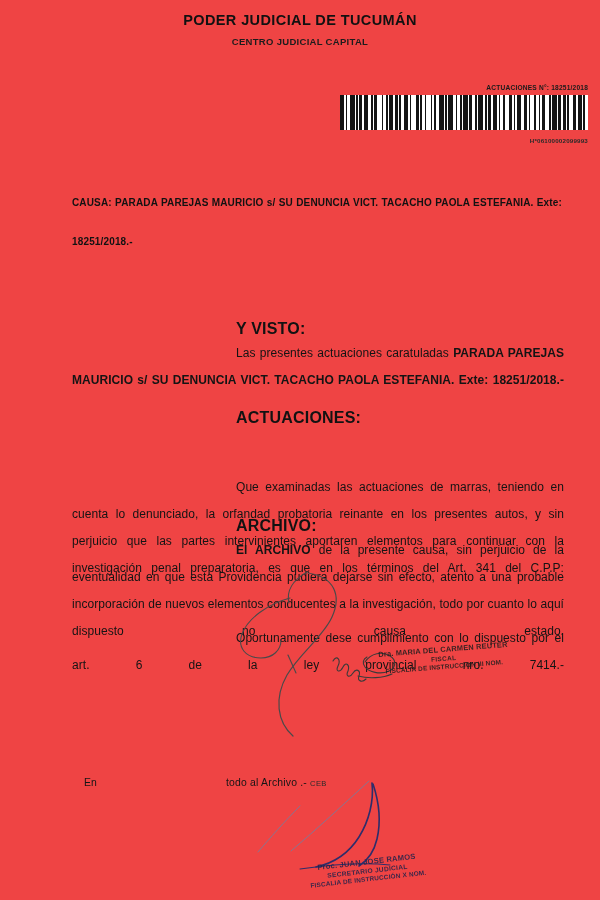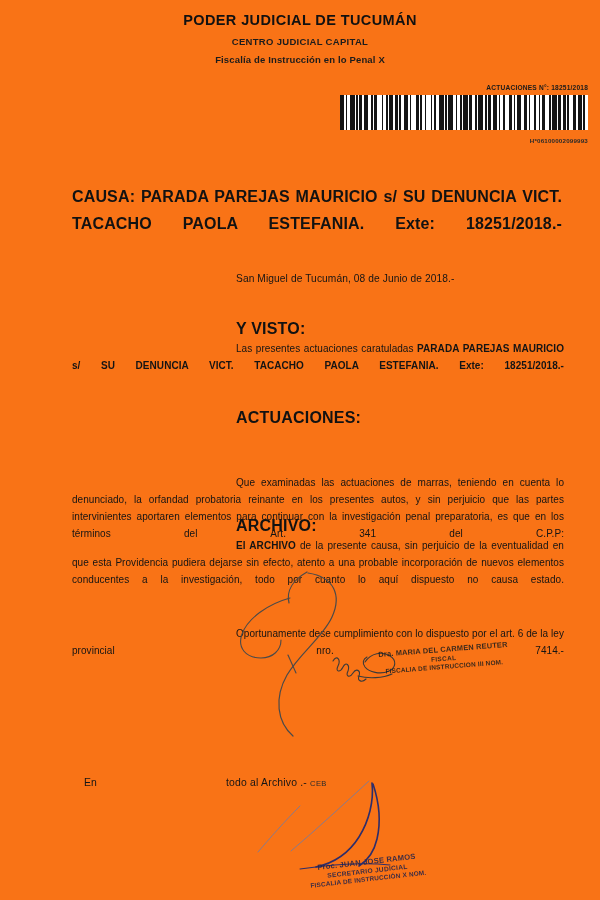--- a/index.html
+++ b/index.html
@@ -14,21 +14,21 @@
     overflow: hidden;
     font-family: "Liberation Sans", sans-serif;
     color: #1a1a1a;
     -webkit-font-smoothing: antialiased;
   }
   .page {
     position: absolute;
     inset: 0;
     width: 600px;
     height: 900px;
-    background: #f97316;
+    background: #ef4444;
   }
 
   
   .hdr-title {
     position: absolute;
     top: 12px; left: 0; width: 600px;
     text-align: center;
     font-size: 14.5px;
     font-weight: bold;
     letter-spacing: 0.4px;
@@ -85,44 +85,44 @@
     color: #2a2a2a;
     white-space: nowrap;
   }
 
   
   .causa {
     position: absolute;
     top: 183px;
     left: 72px;
     width: 490px;
-    font-size: 16px;
-    font-weight: bold;
-    line-height: 27px;
+    font-size: 10px;
+    font-weight: bold;
+    line-height: 39px;
     text-align: justify;
     letter-spacing: 0.15px;
     color: #121212;
   }
   .causa::after { content: ""; display: inline-block; width: 100%; }
 
   .fecha {
     position: absolute;
     top: 273px;
     left: 236px;
     font-size: 10.2px;
     letter-spacing: 0.1px;
     color: #151515;
   }
 
   .blk {
     position: absolute;
     left: 72px;
     width: 492px;
-    font-size: 10px;
-    line-height: 17px;
+    font-size: 12px;
+    line-height: 27px;
     text-align: justify;
     color: #141414;
     letter-spacing: 0.05px;
   }
   .blk b { font-weight: bold; }
   .sec-head {
     position: absolute;
     left: 236px;
     font-size: 16px;
     font-weight: bold;
@@ -201,21 +201,20 @@
     pointer-events: none;
   }
 </style>
 </head>
 <body>
 
 <div class="page">
 
   <div class="hdr-title">PODER JUDICIAL DE TUCUMÁN</div>
   <div class="hdr-sub1">CENTRO JUDICIAL CAPITAL</div>
-  <div class="hdr-sub2">Fiscalía de Instrucción en lo Penal X</div>
 
   <div class="bc-label">ACTUACIONES N°: 18251/2018</div>
   <div class="barcode" id="barcode">
       <i style="flex: 3 0 0px; background: rgb(20, 20, 20);"></i>
       <i style="flex: 1 0 0px; background: rgb(255, 255, 255);"></i>
       <i style="flex: 1 0 0px; background: rgb(20, 20, 20);"></i>
       <i style="flex: 2 0 0px; background: rgb(255, 255, 255);"></i>
       <i style="flex: 3 0 0px; background: rgb(20, 20, 20);"></i>
       <i style="flex: 1 0 0px; background: rgb(255, 255, 255);"></i>
       <i style="flex: 1 0 0px; background: rgb(20, 20, 20);"></i>
@@ -310,21 +309,20 @@
       <i style="flex: 1 0 0px; background: rgb(255, 255, 255);"></i>
       <i style="flex: 3 0 0px; background: rgb(20, 20, 20);"></i>
       <i style="flex: 1 0 0px; background: rgb(255, 255, 255);"></i>
       <i style="flex: 1 0 0px; background: rgb(20, 20, 20);"></i>
       <i style="flex: 2 0 0px; background: rgb(255, 255, 255);"></i>
     </div>
   <div class="bc-code">H*06100002099993</div>
 
   <div class="causa">CAUSA: PARADA PAREJAS MAURICIO s/ SU DENUNCIA VICT. TACACHO PAOLA ESTEFANIA. Exte: 18251/2018.-</div>
 
-  <div class="fecha">San Miguel de Tucumán, 08 de Junio de 2018.-</div>
 
   <div class="sec-head" id="yvisto-head">Y VISTO:</div>
   <div class="blk indent justify-fix" id="yvisto-body"><span>Las presentes actuaciones caratuladas </span><b>PARADA PAREJAS MAURICIO s/ SU DENUNCIA VICT. TACACHO PAOLA ESTEFANIA. Exte: 18251/2018.-</b></div>
 
   <div class="sec-head" id="consid-head">ACTUACIONES:</div>
   <div class="blk indent justify-fix" id="consid-body">Que examinadas las actuaciones de marras, teniendo en cuenta lo denunciado, la orfandad probatoria reinante en los presentes autos, y sin perjuicio que las partes intervinientes aportaren elementos para continuar con la investigación penal preparatoria, es que en los términos del Art. 341 del C.P.P:</div>
 
   <div class="sec-head" id="dispongo-head">ARCHIVO:</div>
   <div class="blk indent justify-fix" id="dispongo-body"><b>El ARCHIVO</b><span> de la presente causa, sin perjuicio de la eventualidad en que esta Providencia pudiera dejarse sin efecto, atento a una probable incorporación de nuevos elementos conducentes a la investigación, todo por cuanto lo aquí dispuesto no causa estado.</span></div>
 

